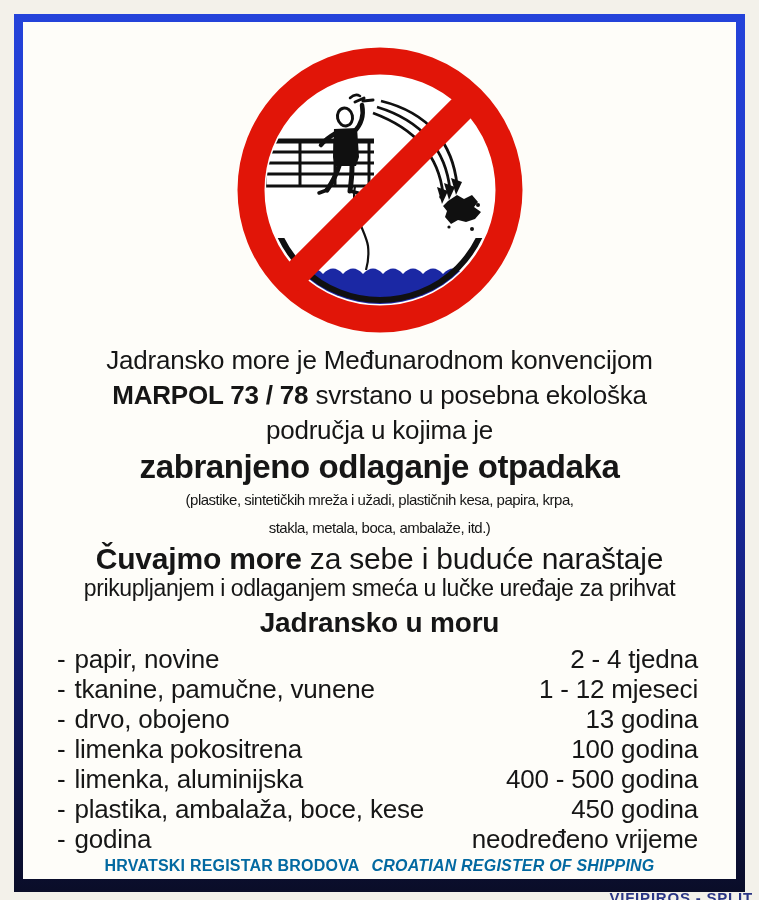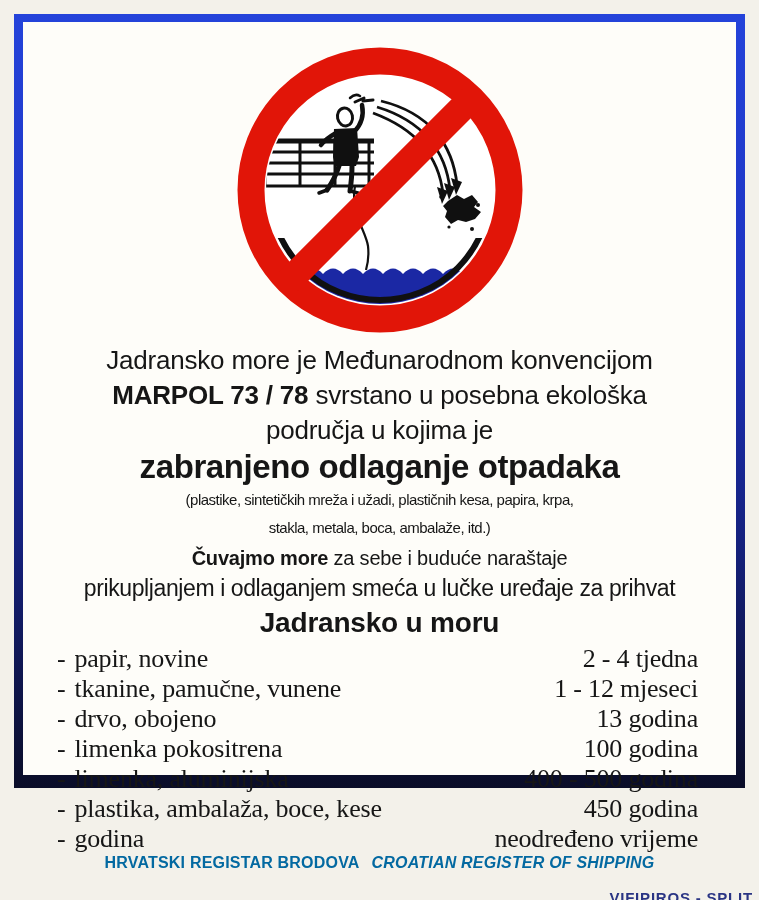--- a/index.html
+++ b/index.html
@@ -7,42 +7,42 @@
     width:759px;height:900px;
     background:#f3f1ea;
     overflow:hidden;
     position:relative;
     font-family:"Liberation Sans", sans-serif;
     color:#161616;
     letter-spacing:-0.2px;
   }
   .frame{
     position:absolute;left:14px;top:14px;
-    width:731px;height:774px;
+    width:731px;height:878px;
     box-sizing:border-box;
     padding:8px 9px 13px 9px;
     background:linear-gradient(180deg,#2443da 0%,#1d33c0 38%,#15217e 68%,#0a0d28 100%);
   }
   .inner{
     width:100%;height:100%;
     box-sizing:border-box;
     background:#fefdf9;
     display:flex;flex-direction:column;align-items:center;
     padding-bottom:4px;
   }
   .picto{margin-top:23px;flex:0 0 auto;}
   .txt{width:100%;text-align:center;}
   .intro{margin-top:8px;font-size:26px;line-height:35px;}
   .b{font-weight:bold;}
   .ban{font-size:33px;font-weight:bold;line-height:38px;letter-spacing:-0.4px;}
   .detail{font-size:15px;line-height:28px;letter-spacing:-0.5px;}
-  .appeal1{font-size:20px;line-height:33px;}
+  .appeal1{font-size:30px;line-height:33px;}
   .appeal2{font-size:23px;line-height:27px;letter-spacing:-0.4px;}
   .dtitle{font-size:28px;font-weight:bold;line-height:42px;}
-  .dlist{width:100%;box-sizing:border-box;padding:0 38px 0 34px;font-family:Liberation Serif, serif;}
+  .dlist{width:100%;box-sizing:border-box;padding:0 38px 0 34px;}
   .drow{display:flex;justify-content:space-between;font-size:26px;line-height:30px;}
   .mat .bullet{display:inline-block;margin-right:9px;}
   .time{text-align:center;white-space:nowrap;}
   .footer{
     margin-top:auto;
     font-size:16px;font-weight:bold;color:#0369a1;
     letter-spacing:0.2px;white-space:nowrap;
   }
   .footer .en{font-style:italic;margin-left:12px;}
   .imprint{

